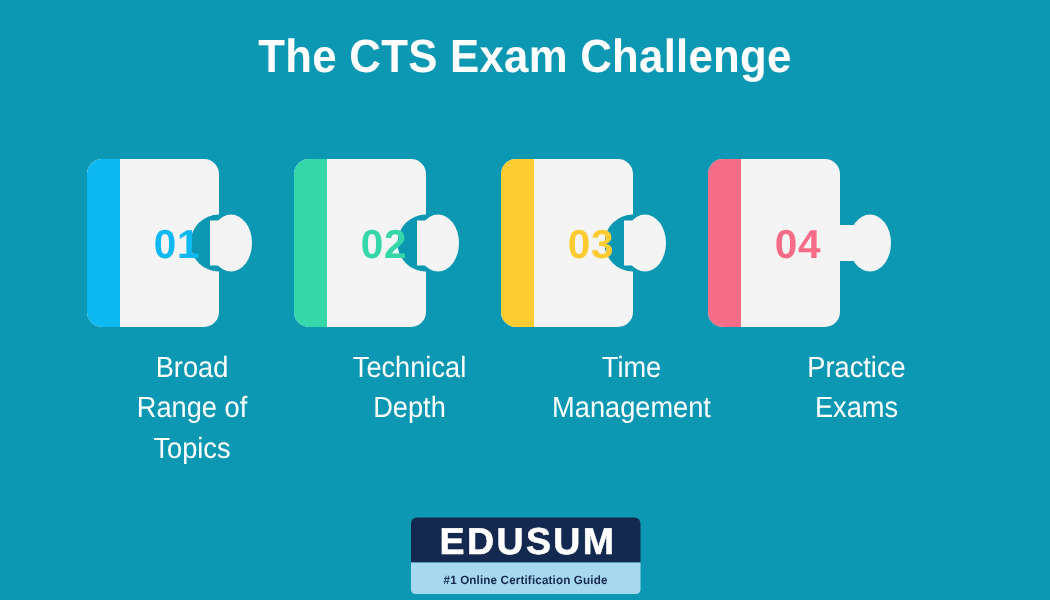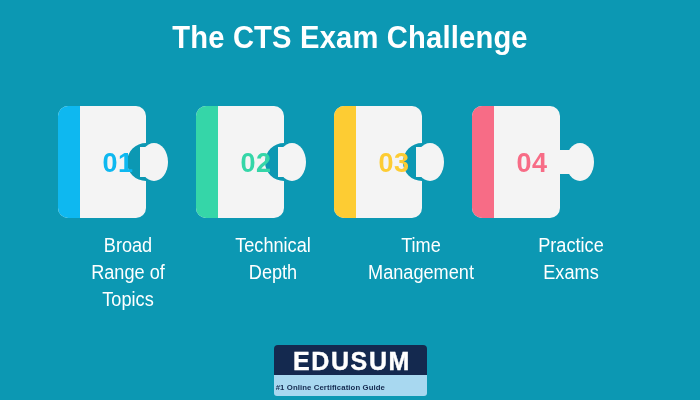--- a/index.html
+++ b/index.html
@@ -80,21 +80,21 @@
     font-size:25px;
     font-weight:700;
     letter-spacing:1.6px;
     line-height:26px;
     display:inline-block;
     -webkit-text-stroke:0.4px #ffffff;
   }
   #logo-bottom {
     background:#a8d8f0;
     border-radius:0 0 3px 3px;
-    text-align:left;
+    text-align:center;
     padding:1px 0 2px 0;
   }
   #logo-tagline {
     color:#14294f;
     font-size:8px;
     font-weight:700;
     letter-spacing:0.1px;
     line-height:10px;
     display:inline-block;
     transform:scaleX(0.97);

